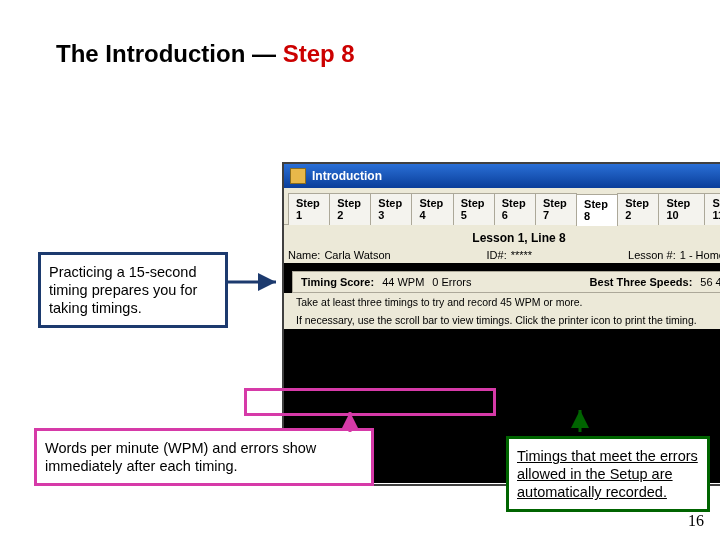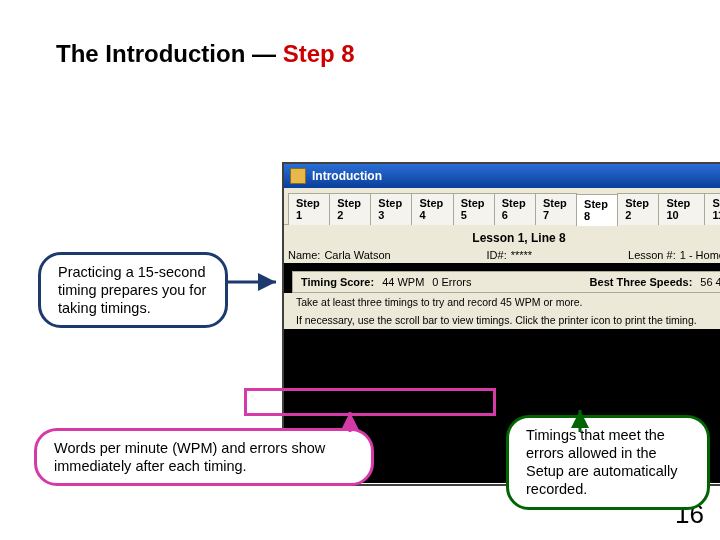--- a/index.html
+++ b/index.html
@@ -20,22 +20,23 @@
     font-weight: bold;
     color: #000;
   }
   .slide-title .step-red {
     color: #cc0000;
   }
   .page-num {
     position: absolute;
     right: 16px;
     bottom: 10px;
-    font-size: 26px;
+    font-size: 16px;
     color: #000;
+    font-family: Liberation Serif, serif;
   }
 
   
   .app-panel {
     position: absolute;
     left: 236px;
     top: 162px;
     width: 470px;
     height: 320px;
     background: #000000;
@@ -150,26 +151,25 @@
     font-size: 10.5px;
     padding: 3px 12px;
     color: #000;
     background: #ece9d8;
   }
 
   
   .callout {
     position: absolute;
     background: #fff;
-    padding: 8px 17px;
+    padding: 8px 8px;
     font-size: 14.5px;
     line-height: 1.25;
     box-sizing: border-box;
     z-index: 20;
-    border-radius: 23px;
   }
   .callout.blue { border: 3px solid #1c3a6e; }
   .callout.magenta { border: 3px solid #d63aa8; }
   .callout.green { border: 3px solid #006400; }
 
   
   .score-highlight {
     position: absolute;
     border: 3px solid #d63aa8;
     background: transparent;
@@ -250,21 +250,21 @@
 <div class="score-highlight" style="left:244px; top:388px; width:246px; height:22px;"></div>
 
 <div class="callout blue" style="left:38px; top:252px; width:190px;">
   <span>Practicing a 15-second timing prepares you for taking timings.</span>
 </div>
 
 <div class="callout magenta" style="left:34px; top:428px; width:340px;">
   <span>Words per minute (WPM) and errors show immediately after each timing.</span>
 </div>
 
-<div class="callout green" style="left:506px; top:415px; width:204px;">
+<div class="callout green" style="left:506px; top:436px; width:204px;text-decoration:underline;">
   <span>Timings that meet the errors allowed in the Setup are automatically recorded.</span>
 </div>
 
 <svg class="arrow" style="left:228px; top:272px; width:56px; height:20px;">
   <defs>
       <marker id="ahBlue" markerWidth="8" markerHeight="8" refX="6" refY="3" orient="auto">
     <path d="M0,0 L6,3 L0,6 Z" fill="#1c3a6e"></path>
       </marker>
     </defs>
   <line x1="0" y1="10" x2="48" y2="10" stroke="#1c3a6e" stroke-width="3" marker-end="url(#ahBlue)"></line>

